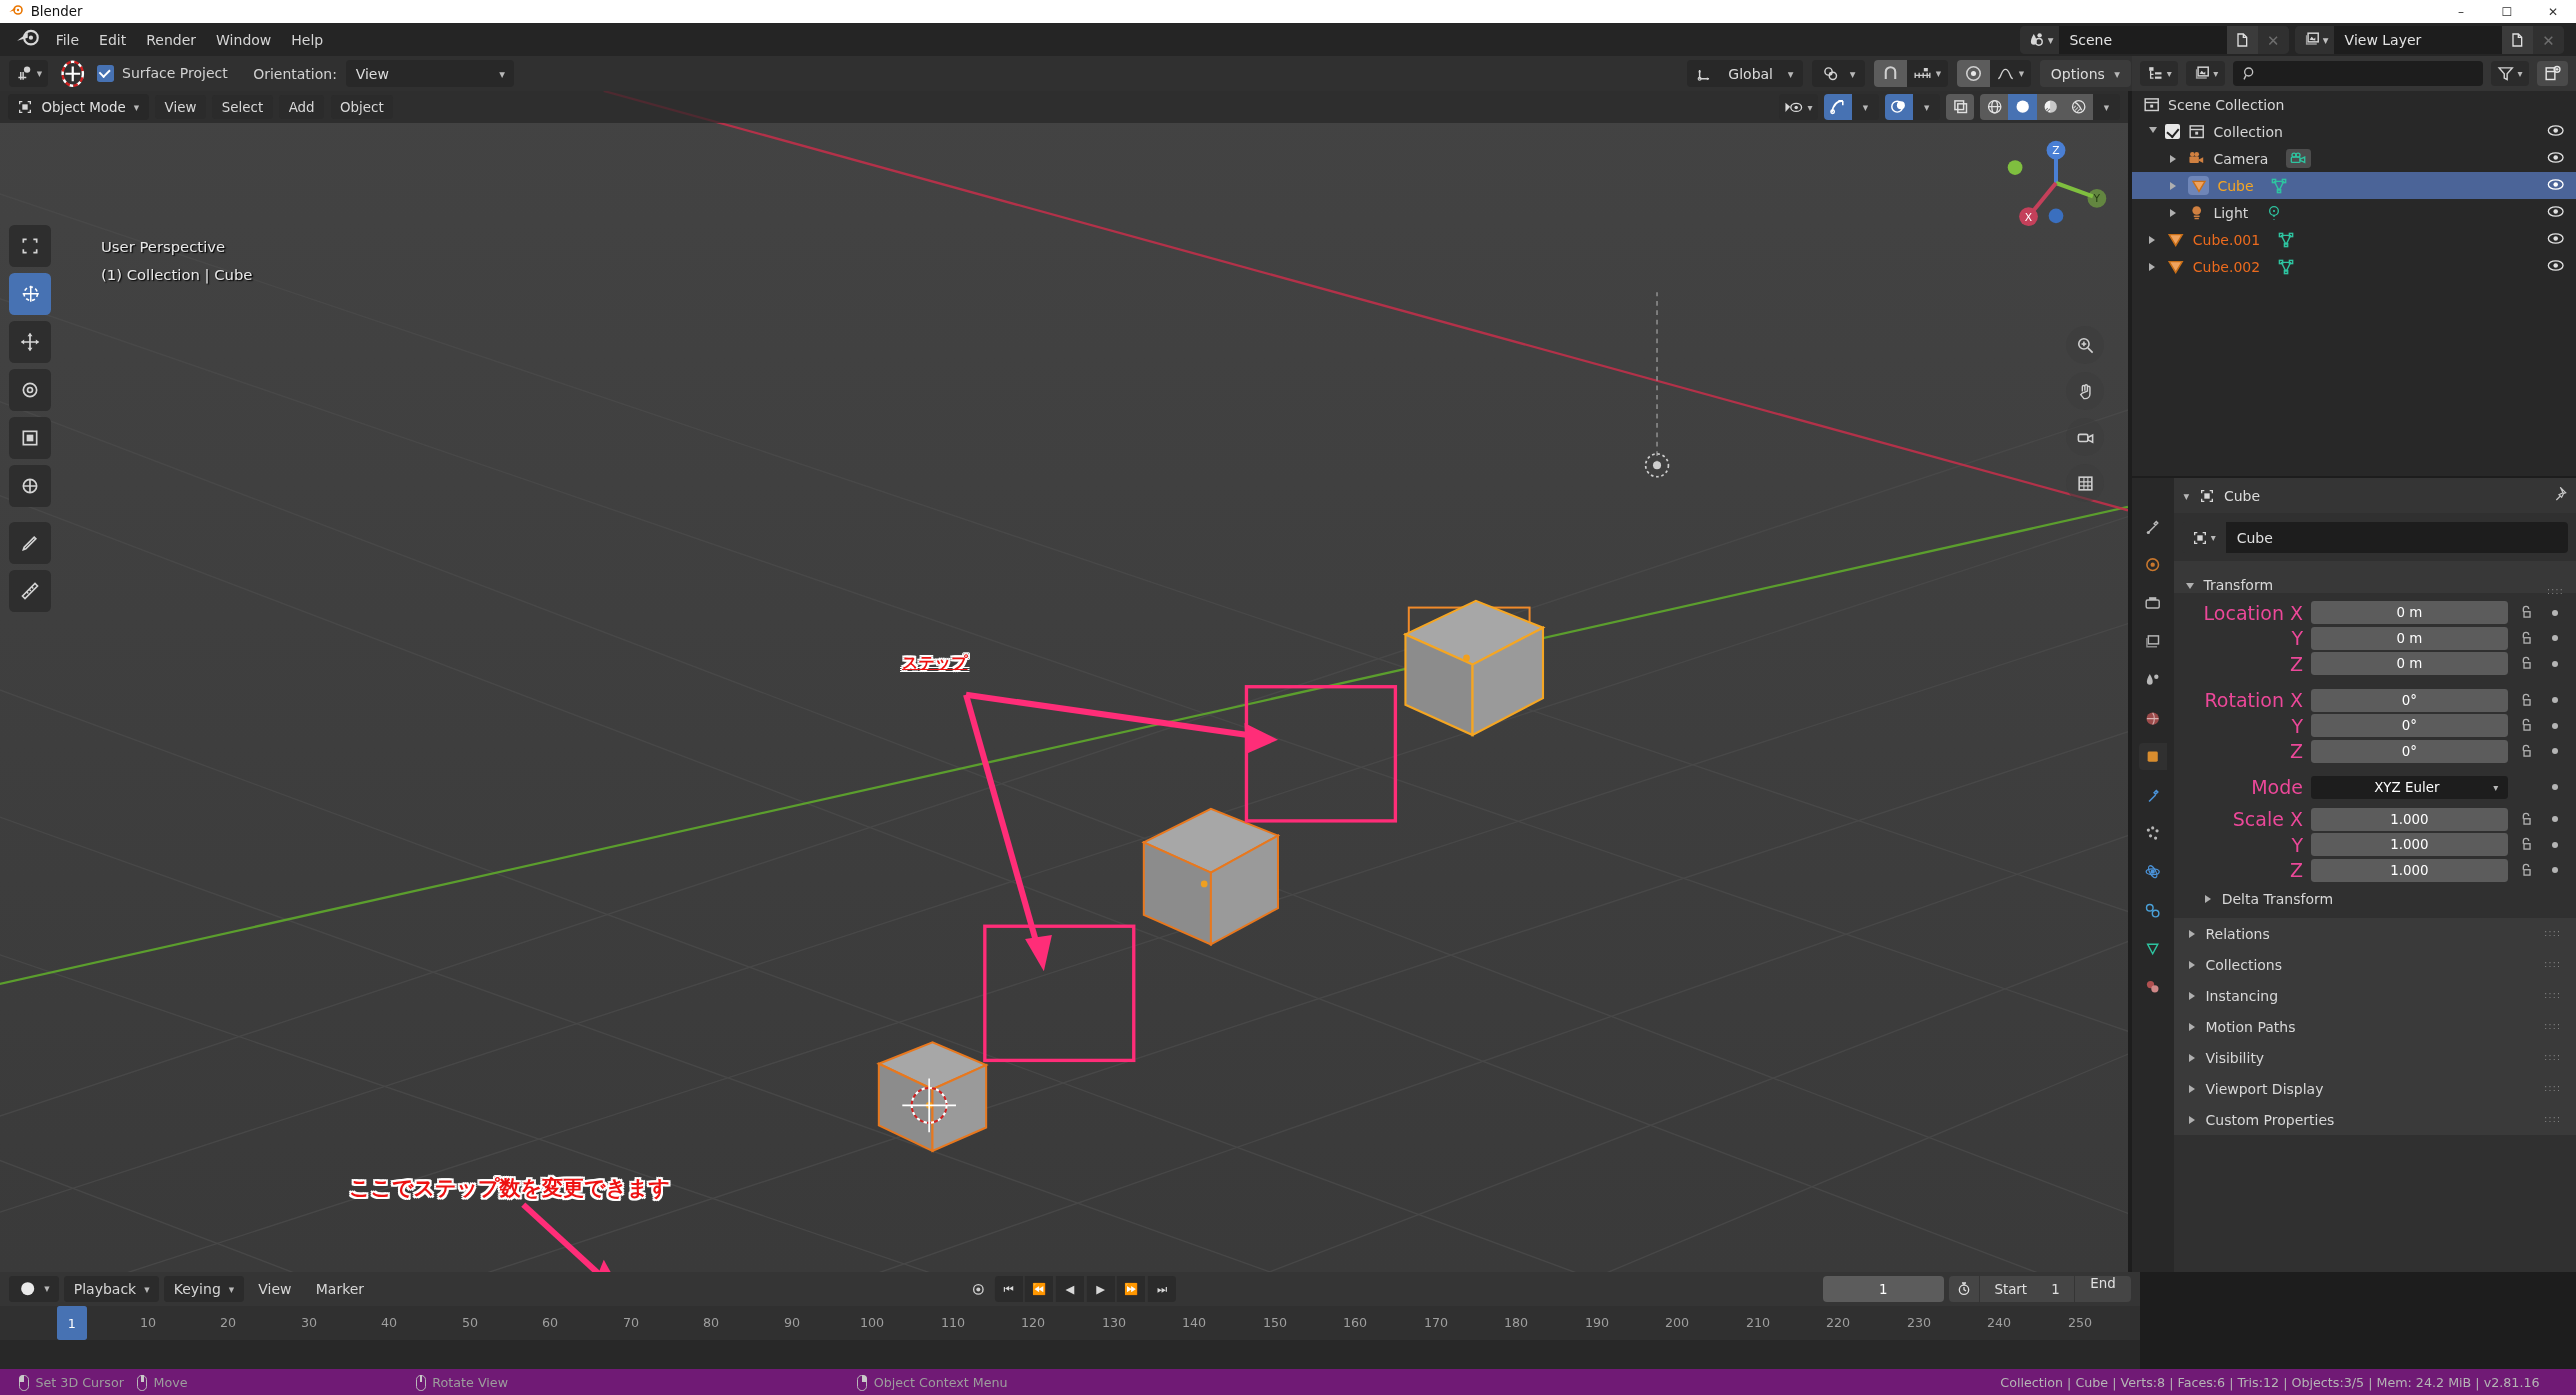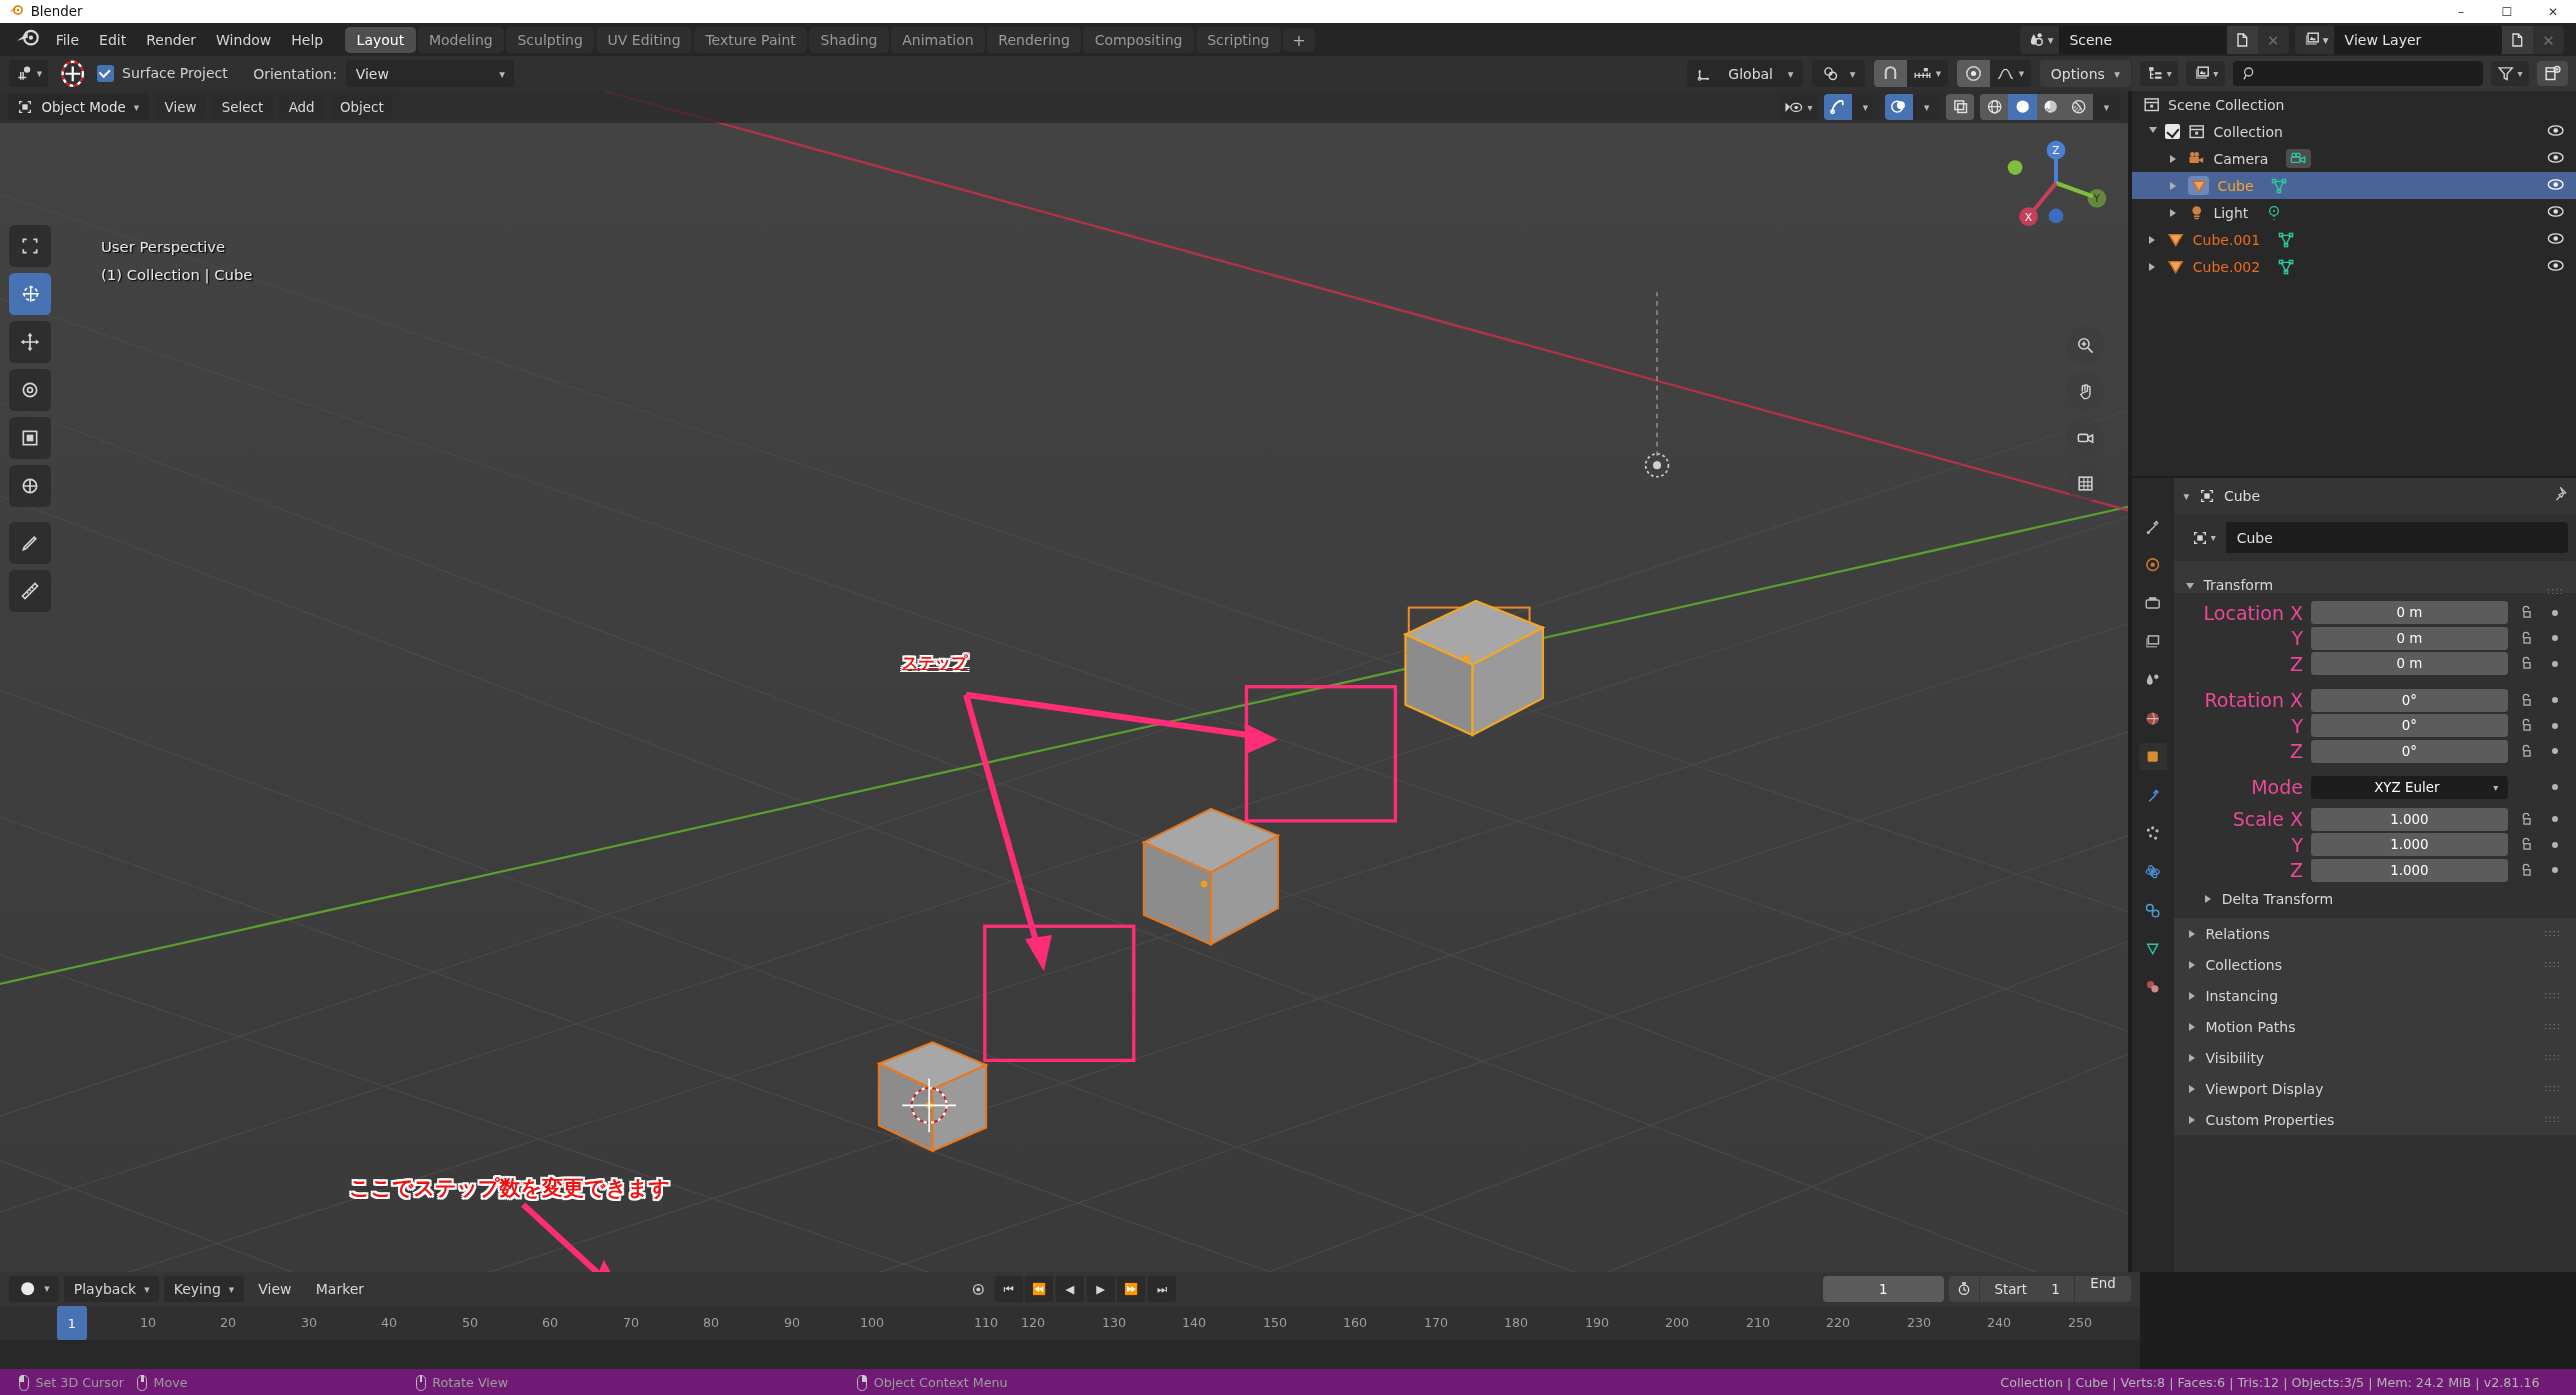--- a/index.html
+++ b/index.html
@@ -213,33 +213,20 @@
     <circle cx="15" cy="10" r="6.4" fill="none" stroke="#d8d8d8" stroke-width="2"></circle>
     <circle cx="15" cy="10" r="2" fill="#d8d8d8"></circle>
     <path d="M2 13 L12 5.5 L12 10 Z" fill="#d8d8d8"></path>
   </svg>
   <div class="menu-item">File</div>
   <div class="menu-item">Edit</div>
   <div class="menu-item">Render</div>
   <div class="menu-item">Window</div>
   <div class="menu-item">Help</div>
 
-  <div class="ws-tabs">
-    <div class="ws-tab active">Layout</div>
-    <div class="ws-tab">Modeling</div>
-    <div class="ws-tab">Sculpting</div>
-    <div class="ws-tab">UV Editing</div>
-    <div class="ws-tab">Texture Paint</div>
-    <div class="ws-tab">Shading</div>
-    <div class="ws-tab">Animation</div>
-    <div class="ws-tab">Rendering</div>
-    <div class="ws-tab">Compositing</div>
-    <div class="ws-tab">Scripting</div>
-    <div class="ws-add">+</div>
-  </div>
 
   <div class="topbar-right">
     <div class="datablock">
       <div class="db-icobtn">
         <svg width="17.4" height="17.4" viewBox="0 0 24 24">
           <path d="M8 4 C5 9 4 12 4 15 a4 4 0 0 0 8 0 c0-3-1-6-4-11z" fill="#d6d6d6"></path>
           <circle cx="16" cy="6" r="3" fill="#d6d6d6"></circle>
           <circle cx="15" cy="15" r="4.6" fill="none" stroke="#d6d6d6" stroke-width="2"></circle>
         </svg>
         <span style="color:#c0c0c0;font-size:11.4px;">▾</span>
@@ -1143,21 +1130,21 @@
     <span class="tick" style="left:148px;">10</span>
     <span class="tick" style="left:228px;">20</span>
     <span class="tick" style="left:309px;">30</span>
     <span class="tick" style="left:389px;">40</span>
     <span class="tick" style="left:470px;">50</span>
     <span class="tick" style="left:550px;">60</span>
     <span class="tick" style="left:631px;">70</span>
     <span class="tick" style="left:711px;">80</span>
     <span class="tick" style="left:792px;">90</span>
     <span class="tick" style="left:872px;">100</span>
-    <span class="tick" style="left:953px;margin-left:33px;">110</span>
+    <span class="tick" style="left:953px;">110</span>
     <span class="tick" style="left:1033px;">120</span>
     <span class="tick" style="left:1114px;">130</span>
     <span class="tick" style="left:1194px;">140</span>
     <span class="tick" style="left:1275px;">150</span>
     <span class="tick" style="left:1355px;">160</span>
     <span class="tick" style="left:1436px;">170</span>
     <span class="tick" style="left:1516px;">180</span>
     <span class="tick" style="left:1597px;">190</span>
     <span class="tick" style="left:1677px;">200</span>
     <span class="tick" style="left:1758px;">210</span>

